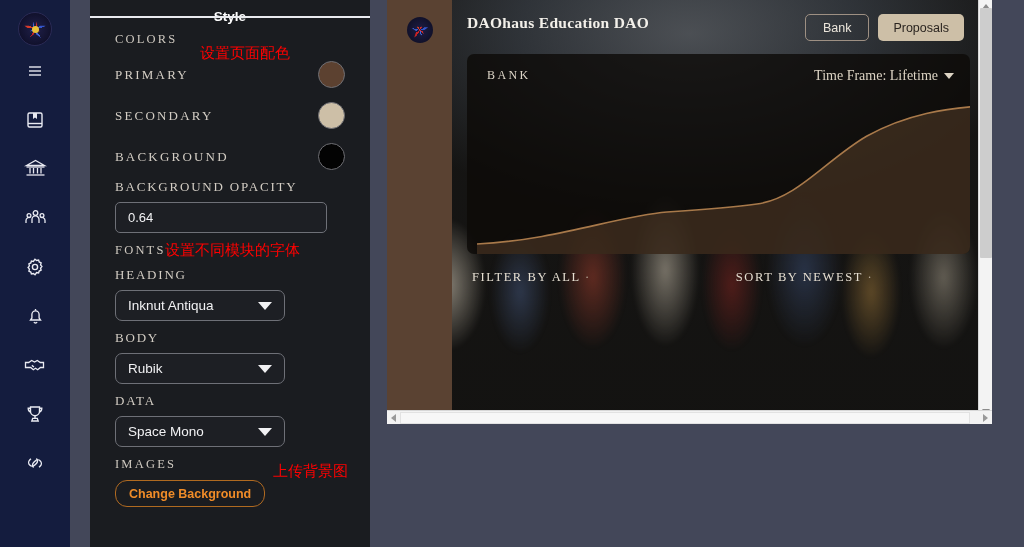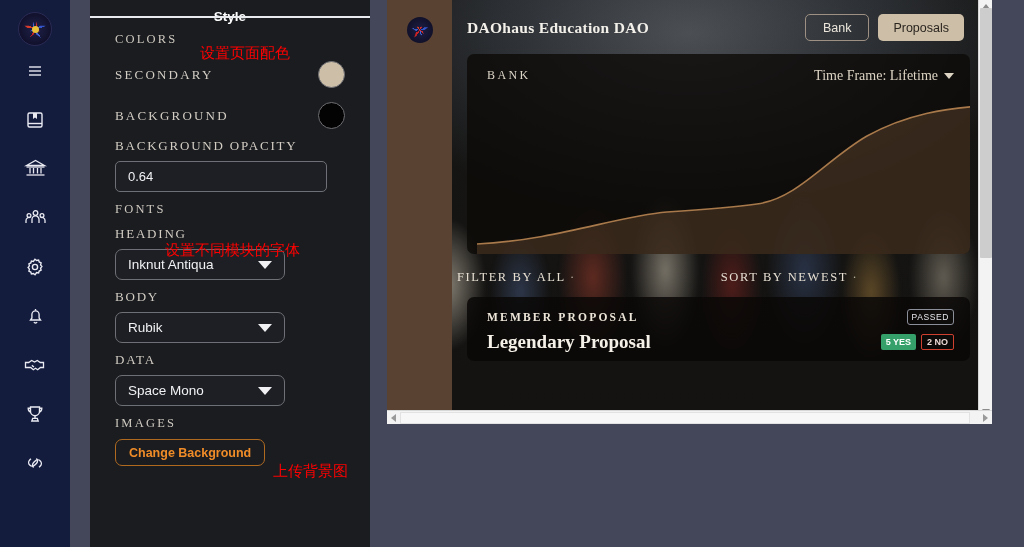--- a/index.html
+++ b/index.html
@@ -113,21 +113,21 @@
   }
   .caret {
     width: 0; height: 0;
     border-left: 7px solid transparent; border-right: 7px solid transparent;
     border-top: 8px solid #f1f1f3;
   }
 
   .btn-outline-orange {
     display: inline-flex; align-items: center; justify-content: center;
     height: 27px; padding: 0 13px; margin-top: 8px;
-    border: 1px solid #b06a20; border-radius: 7px;
+    border: 1px solid #b06a20; border-radius: 12px;
     background: transparent; color: #f08c28;
     font-size: 12.5px; font-weight: bold;
   }
 
   
   .annot {
     position: absolute; color: #ff0000; font-size: 15px;
     font-family: "DejaVu Sans", sans-serif; white-space: nowrap;
   }
 
@@ -175,21 +175,21 @@
       #d12b2b 100deg 125deg, transparent 125deg 150deg,
       #4466dd 150deg 175deg, transparent 175deg 200deg,
       #cc2222 200deg 225deg, transparent 225deg 250deg,
       #3b5bd0 250deg 275deg, transparent 275deg 300deg,
       #d93a2a 300deg 325deg, transparent 325deg 360deg);
     clip-path: polygon(50% 0%, 61% 35%, 98% 35%, 68% 57%, 79% 91%, 50% 70%, 21% 91%, 32% 57%, 2% 35%, 39% 35%);
   }
   .preview-content { position: absolute; left: 65px; top: 0; right: 0; bottom: 0; }
 
   .pv-header {
-    display: flex; align-items: center; justify-content: space-between;
+    display: flex; align-items: flex-start; justify-content: space-between;
     padding: 14px 28px 0 15px; position: relative; gap: 24px;
   }
   .dao-title {
     font-family: "Liberation Serif", serif; font-weight: bold;
     font-size: 15.5px; color: #f3f0ea; letter-spacing: .3px;
   }
   .hdr-btns { display: flex; gap: 9px; }
   .btn-bank {
     height: 27px; padding: 0 17px; border-radius: 5px;
     border: 1px solid #9e9083; background: transparent;
@@ -223,21 +223,21 @@
     font-family: "Liberation Serif", serif; font-size: 14px;
     color: #ddd4c4; display: flex; align-items: center; gap: 6px;
   }
   .tf-caret {
     width: 0; height: 0; border-left: 5px solid transparent;
     border-right: 5px solid transparent; border-top: 6px solid #ddd4c4;
   }
   .bank-chart { position: absolute; left: 0; right: 0; bottom: 0; height: 150px; z-index: 1; }
 
   .filters {
-    display: flex; padding: 16px 0 0 5px; gap: 145px;
+    display: flex; padding: 16px 0 0 20px; gap: 145px;
     font-family: "Liberation Serif", serif; font-size: 12.5px;
     letter-spacing: 1.6px; color: #e6dfd2;
   }
   .filters .dash { color: #b8ae9d; }
 
   .prop-card {
     margin: 12px 22px 0 15px; background: rgba(10,8,7,.86);
     border-radius: 7px; padding: 14px 16px 10px 20px;
     position: relative; height: 64px; overflow: hidden;
   }
@@ -387,20 +387,24 @@
   <div class="panel">
 
     <div class="tabs">
       <div class="tab active">Style</div>
     </div>
 
     <div class="panel-body">
 
       <div class="section-label sec-colors">COLORS</div>
 
+      <div class="color-row">
+        <span class="color-name">PRIMARY</span>
+        <span class="swatch" style="background:#5c4130"></span>
+      </div>
 
       <div class="color-row">
         <span class="color-name">SECONDARY</span>
         <span class="swatch" style="background:#cdbfa7"></span>
       </div>
 
       <div class="color-row">
         <span class="color-name">BACKGROUND</span>
         <span class="swatch" style="background:#030303"></span>
       </div>
@@ -482,29 +486,20 @@
         <div>
           <span>FILTER BY  ALL</span>
           <span class="dash">·</span>
         </div>
         <div>
           <span>SORT BY  NEWEST</span>
           <span class="dash">·</span>
         </div>
       </div>
 
-      <div class="prop-card">
-        <div class="prop-kind">MEMBER PROPOSAL</div>
-        <div class="prop-title">Legendary Proposal</div>
-        <div class="badge-passed">PASSED</div>
-        <div class="vote-row">
-          <span class="vote-yes">5 YES</span>
-          <span class="vote-no">2 NO</span>
-        </div>
-      </div>
     </div>
 
     <div class="vscroll">
       <div class="sb-arrow sb-up"></div>
       <div class="vthumb"></div>
       <div class="sb-arrow sb-down"></div>
     </div>
   </div>
 
   <div class="hscroll">

